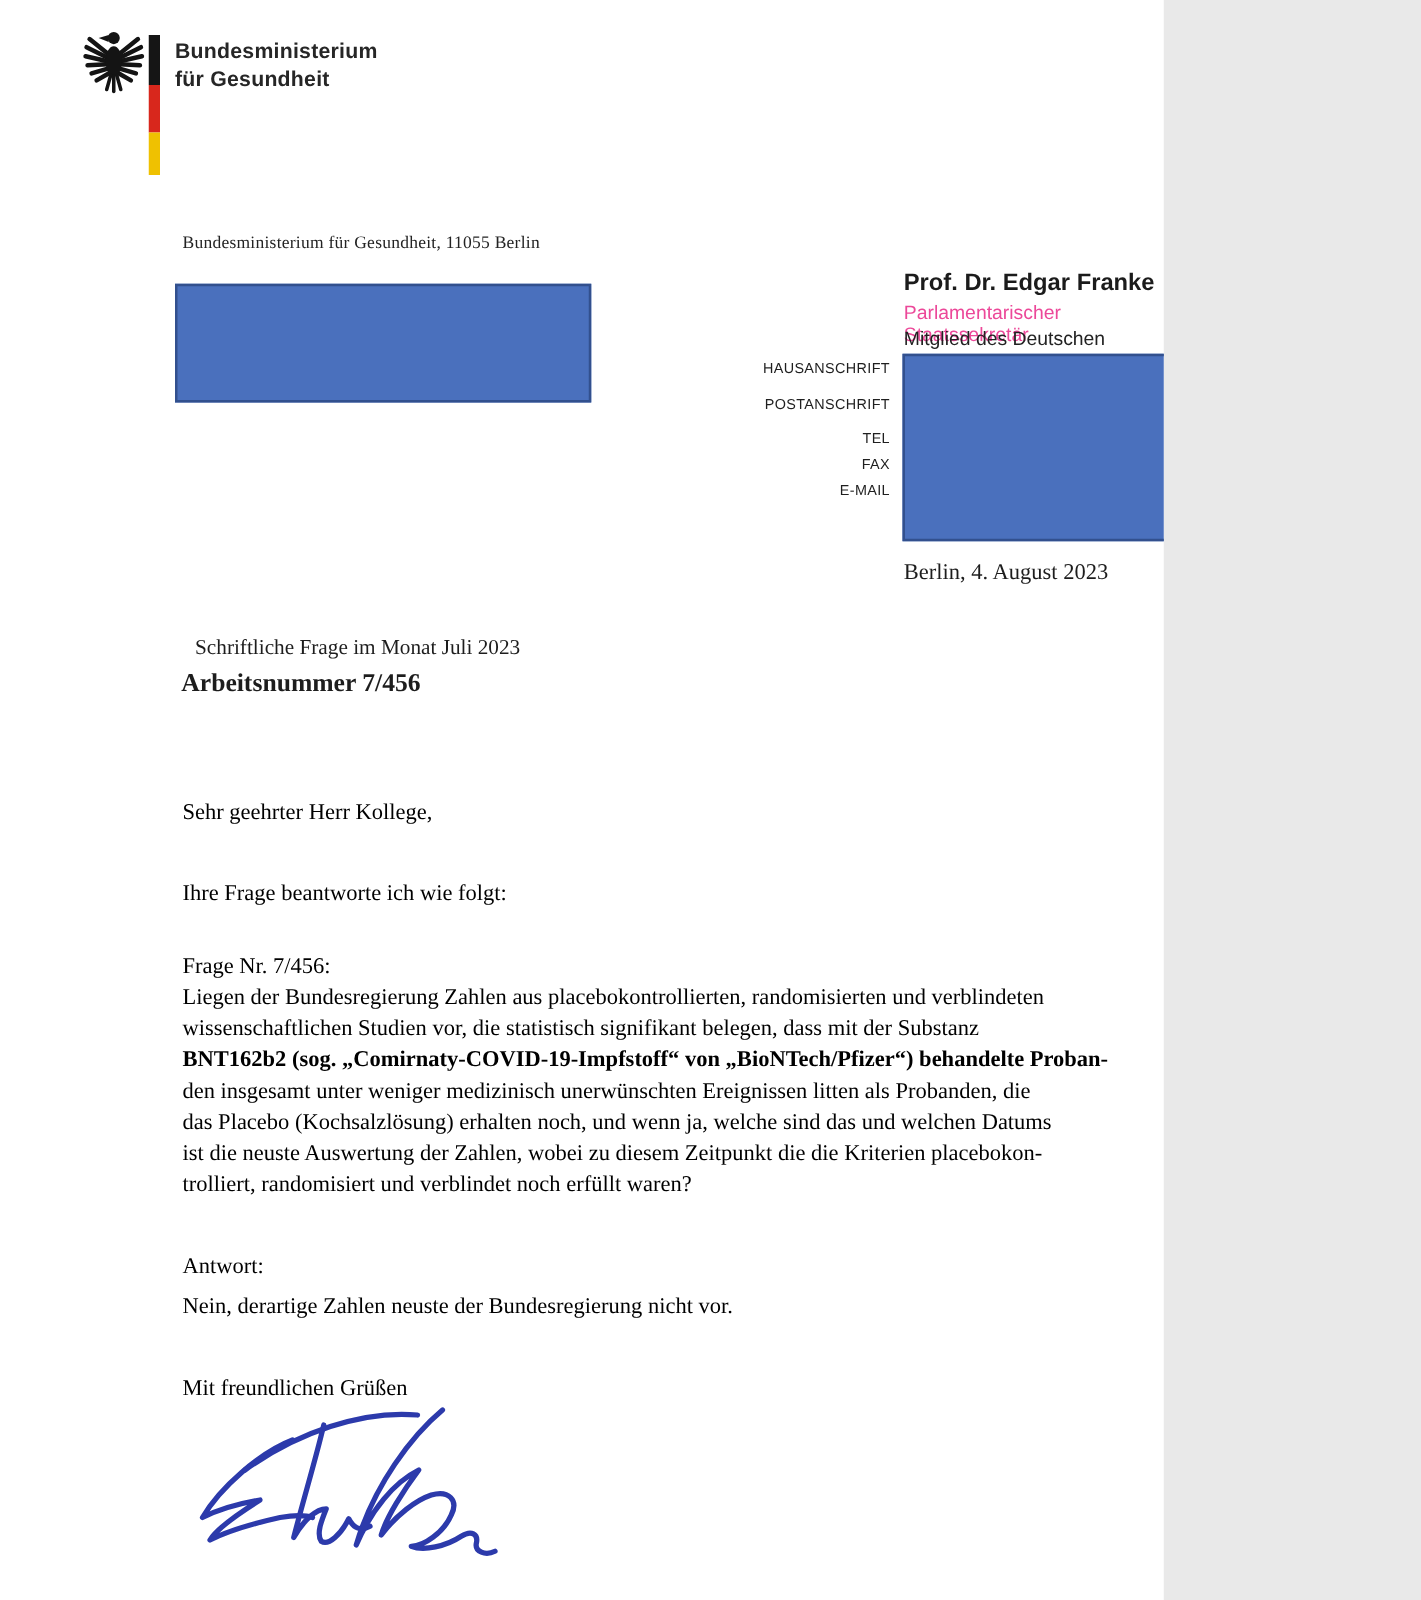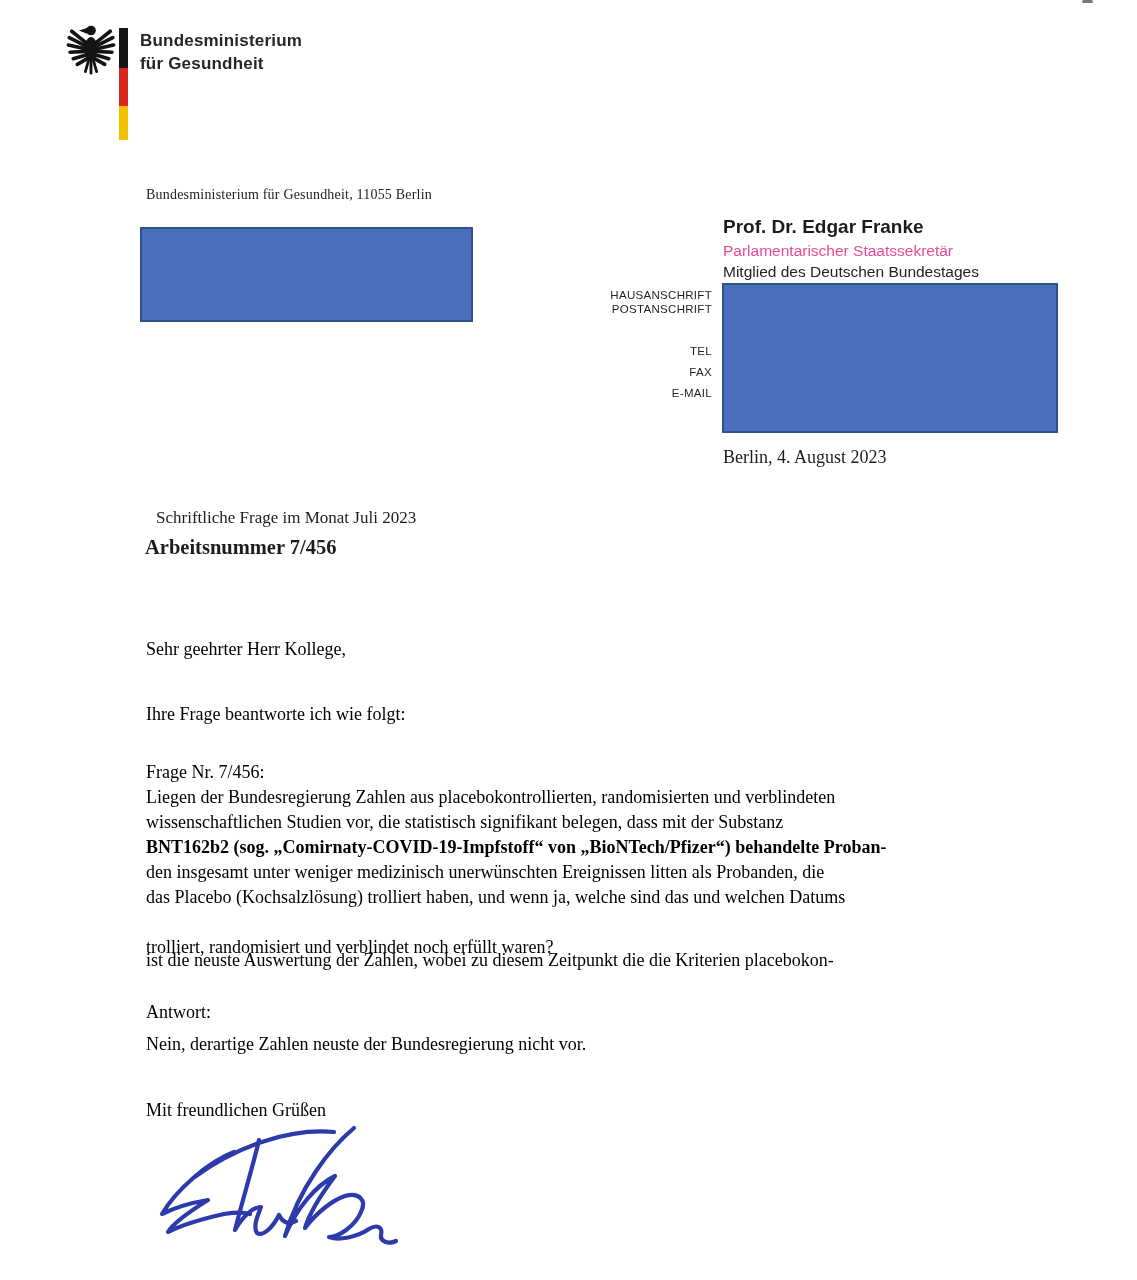--- a/index.html
+++ b/index.html
@@ -1,18 +1,18 @@
 <!DOCTYPE html>
 <html><head>
 <meta charset="utf-8">
 <style>
   html,body{margin:0;padding:0;background:#e9e9e9;}
   .page{
     position:relative;
-    width:1137px;height:1280px;
+    width:931px;height:1280px;
     background:#ffffff;
     overflow:hidden;
     font-family:"Liberation Serif", serif;
     color:#1d1d1d;
   }
   .abs{position:absolute;}
   .sans{font-family:"Liberation Sans", sans-serif;}
   .serif{font-family:"Liberation Serif", serif;}
 
   
@@ -30,39 +30,39 @@
   .box-recipient{left:140px;top:227px;width:333px;height:95px;}
   .box-contact{left:722px;top:283px;width:336px;height:150px;}
 
   
   .sig-name{left:723px;top:216px;font-size:19px;font-weight:bold;color:#1b1b1b;}
   .sig-role1{left:723px;top:242px;font-size:15.5px;color:#ec4899;}
   .sig-role2{left:723px;top:263px;font-size:15.5px;color:#222;}
 
   .contact-label{font-size:11.5px;color:#1f1f1f;width:150px;text-align:right;letter-spacing:.3px;font-family:"Liberation Sans", sans-serif;}
   .cl-0{left:562px;top:289px;}
-  .cl-1{left:562px;top:303px;text-align:right;}
+  .cl-1{left:562px;top:318px;text-align:right;}
   .cl-2{left:562px;top:345px;}
   .cl-3{left:562px;top:366px;}
   .cl-4{left:562px;top:387px;}
 
   .date-line{left:723px;top:447px;font-size:18px;}
 
   
   .subject1{left:156px;top:508px;font-size:17px;font-weight:normal;}
   .subject2{left:145px;top:536px;font-size:20.5px;font-weight:bold;}
 
   
   .bodytext{font-size:18px;color:#000000;}
   .salutation{left:146px;top:639px;}
   .intro{left:146px;top:704px;}
   .q-label{left:146px;top:762px;}
   .q-line{left:146px;width:880px;}
   .ql-0{top:787px;} .ql-1{top:812px;} .ql-2{top:837px;font-weight:bold;}
-  .ql-3{top:862px;} .ql-4{top:887px;} .ql-5{top:912px;margin-top:38px;} .ql-6{top:937px;}
+  .ql-3{top:862px;} .ql-4{top:887px;} .ql-5{top:912px;} .ql-6{top:937px;}
   .a-label{left:146px;top:1002px;}
   .a-text{left:146px;top:1034px;}
   .closing{left:146px;top:1100px;}
 
   .signature{left:138px;top:1116px;width:270px;height:155px;}
 </style>
 </head>
 <body>
 
 <div class="page">
@@ -125,21 +125,21 @@
   <div class="abs subject2 serif">Arbeitsnummer 7/456</div>
 
   <div class="abs bodytext salutation serif">Sehr geehrter Herr Kollege,</div>
   <div class="abs bodytext intro serif">Ihre Frage beantworte ich wie folgt:</div>
 
   <div class="abs bodytext q-label serif">Frage Nr. 7/456:</div>
   <div class="abs bodytext q-line ql-0 serif">Liegen der Bundesregierung Zahlen aus placebokontrollierten, randomisierten und verblindeten</div>
   <div class="abs bodytext q-line ql-1 serif">wissenschaftlichen Studien vor, die statistisch signifikant belegen, dass mit der Substanz</div>
   <div class="abs bodytext q-line ql-2 serif">BNT162b2 (sog. „Comirnaty-COVID-19-Impfstoff“ von „BioNTech/Pfizer“) behandelte Proban-</div>
   <div class="abs bodytext q-line ql-3 serif">den insgesamt unter weniger medizinisch unerwünschten Ereignissen litten als Probanden, die</div>
-  <div class="abs bodytext q-line ql-4 serif">das Placebo (Kochsalzlösung) trolliert haben, und wenn ja, welche sind das und welchen Datums</div>
+  <div class="abs bodytext q-line ql-4 serif">das Placebo (Kochsalzlösung) erhalten noch, und wenn ja, welche sind das und welchen Datums</div>
   <div class="abs bodytext q-line ql-5 serif">ist die neuste Auswertung der Zahlen, wobei zu diesem Zeitpunkt die die Kriterien placebokon-</div>
   <div class="abs bodytext q-line ql-6 serif">trolliert, randomisiert und verblindet noch erfüllt waren?</div>
 
   <div class="abs bodytext a-label serif">Antwort:</div>
   <div class="abs bodytext a-text serif">Nein, derartige Zahlen neuste der Bundesregierung nicht vor.</div>
 
   <div class="abs bodytext closing serif">Mit freundlichen Grüßen</div>
 
   <svg class="abs signature" viewBox="0 0 270 155" aria-hidden="true">
     <g fill="none" stroke="#2c3aab" stroke-width="4.2" stroke-linecap="round" stroke-linejoin="round">

